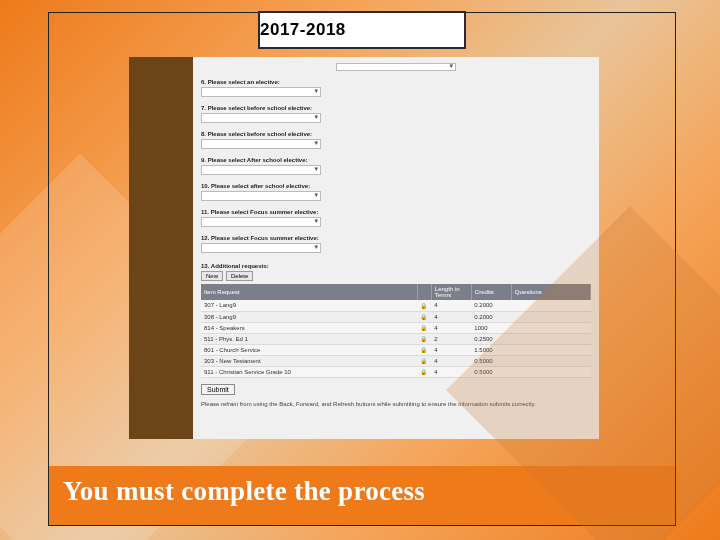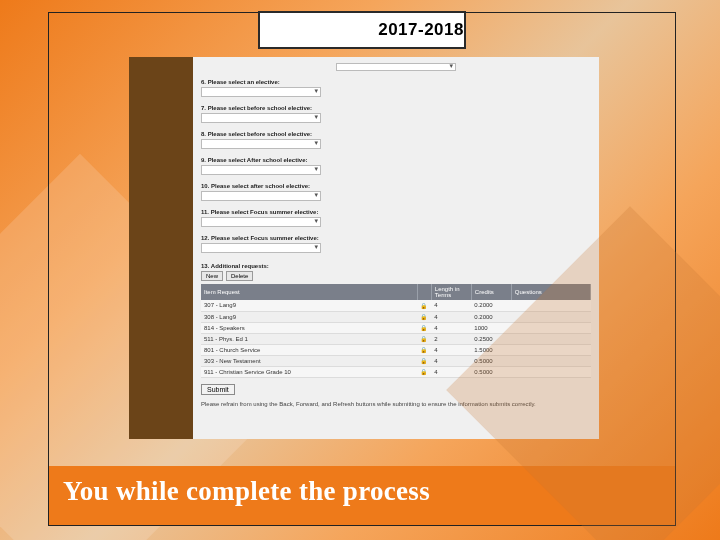--- a/index.html
+++ b/index.html
@@ -16,21 +16,21 @@
   .bg::after { width:260px; height:260px; right:-40px; top:260px; transform: rotate(45deg); background: rgba(200,120,50,0.25); }
 
   .frame {
     position: absolute; left: 48px; top: 12px; width: 628px; height: 514px;
     border: 1px solid #222; background: transparent;
   }
 
   .title-pill {
     position: absolute; left: 50%; top: -2px; transform: translateX(-50%);
     width: 208px; height: 38px; background: #fff; border: 2px solid #2a2a2a;
-    display: flex; align-items: center; justify-content: flex-end;
+    display: flex; align-items: center; justify-content: flex-start;
     font-weight: 900; font-size: 17px; letter-spacing: .5px;
   }
 
   .screenshot {
     position: absolute; left: 80px; top: 44px; width: 470px; height: 382px;
     background: #ececec; display: flex;
     font-size: 6px; color: #333;
   }
   .ss-sidebar { width: 64px; background: #6b4418; }
   .ss-main { flex: 1; background: #f0f0f0; padding: 4px 8px 6px 8px; display:flex; flex-direction:column; }
@@ -206,17 +206,17 @@
           <div class="submit-row">
             <button class="submit-btn">Submit</button>
           </div>
           <div class="warn-text">Please refrain from using the Back, Forward, and Refresh buttons while submitting to ensure the information submits correctly.</div>
         </div>
 
       </div>
     </div>
 
     <div class="banner">
-      <div>You while complete the process</div>
+      <div>You must complete the process</div>
     </div>
 
   </div>
 </div>
 
 </body></html>

